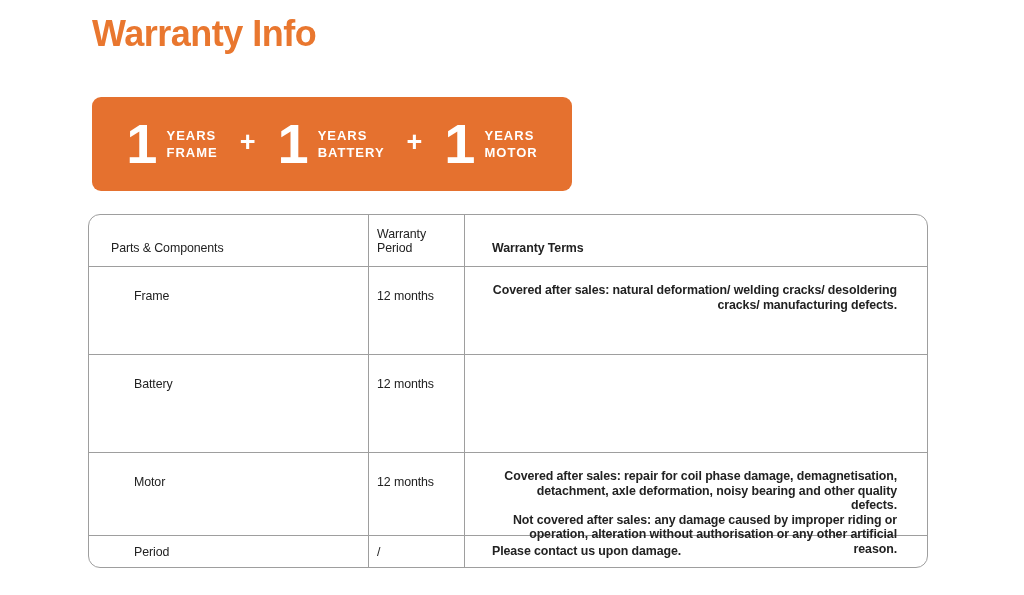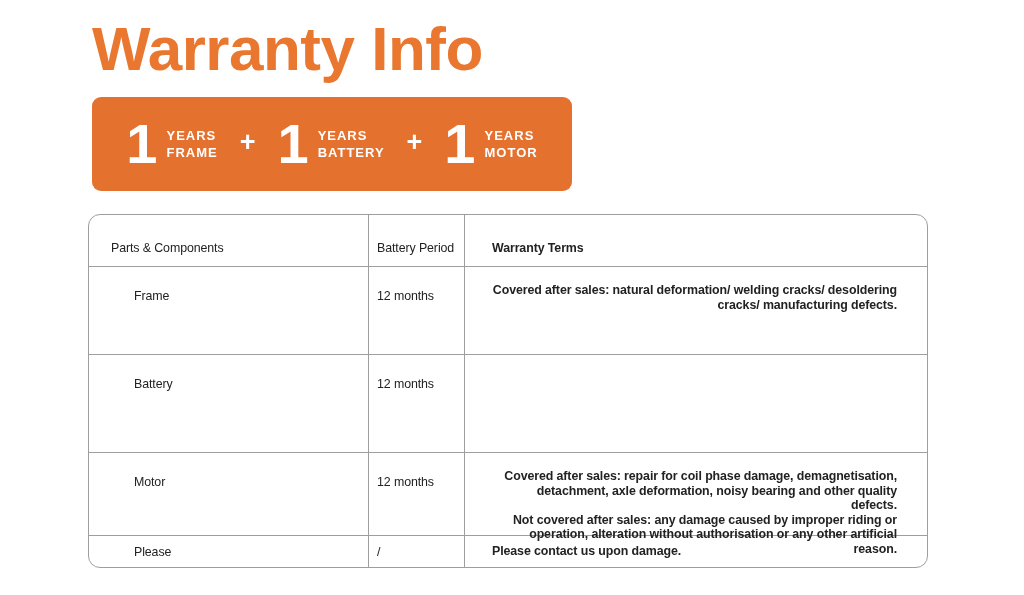--- a/index.html
+++ b/index.html
@@ -2,21 +2,21 @@
 <html><head>
 <meta charset="utf-8">
 <style>
   html,body { margin:0; padding:0; background:#ffffff; }
   .page {
     position:relative; width:1024px; height:595px; background:#ffffff;
     font-family:"Liberation Sans", sans-serif; overflow:hidden; color:#222;
   }
   .page-title {
     position:absolute; left:92px; top:12px;
-    font-size:62px; font-weight:bold; letter-spacing:-0.5px;
+    font-size:36px; font-weight:bold; letter-spacing:-0.5px;
     color:#E9772F; line-height:1.2;
   }
   
   .banner {
     position:absolute; left:92px; top:97px; width:480px; height:94px;
     background:#E5712F; border-radius:9px;
     display:flex; align-items:center; justify-content:center; gap:22px;
     color:#ffffff;
   }
   .banner-group { display:flex; align-items:center; gap:9px; }
@@ -78,21 +78,21 @@
         <span>YEARS</span><br>
         <span>MOTOR</span>
       </span>
     </div>
   </div>
 
   <div class="tbl">
 
     <div class="trow thead">
       <div class="cell c1">Parts &amp; Components</div>
-      <div class="cell c2">Battery Period</div>
+      <div class="cell c2">Warranty Period</div>
       <div class="cell c3">Warranty Terms</div>
     </div>
 
     <div class="trow brow row-frame">
       <div class="cell c1">Frame</div>
       <div class="cell c2">12 months</div>
       <div class="cell c3">
         <div class="terms-line">Covered after sales: natural deformation/ welding cracks/ desoldering cracks/ manufacturing defects.</div>
       </div>
     </div>
@@ -107,21 +107,21 @@
     <div class="trow brow row-motor">
       <div class="cell c1">Motor</div>
       <div class="cell c2">12 months</div>
       <div class="cell c3">
         <div class="terms-line">Covered after sales:  repair for coil phase damage, demagnetisation, detachment, axle deformation, noisy bearing and other quality defects.</div>
         <div class="terms-line">Not covered after sales: any damage caused by improper riding or operation, alteration without authorisation or any other artificial reason.</div>
       </div>
     </div>
 
     <div class="trow brow row-others">
-      <div class="cell c1">Please</div>
+      <div class="cell c1">Period</div>
       <div class="cell c2">/</div>
       <div class="cell c3">
         <div class="terms-line">Please contact us upon damage.</div>
       </div>
     </div>
 
   </div>
 </div>
 
 </body></html>

